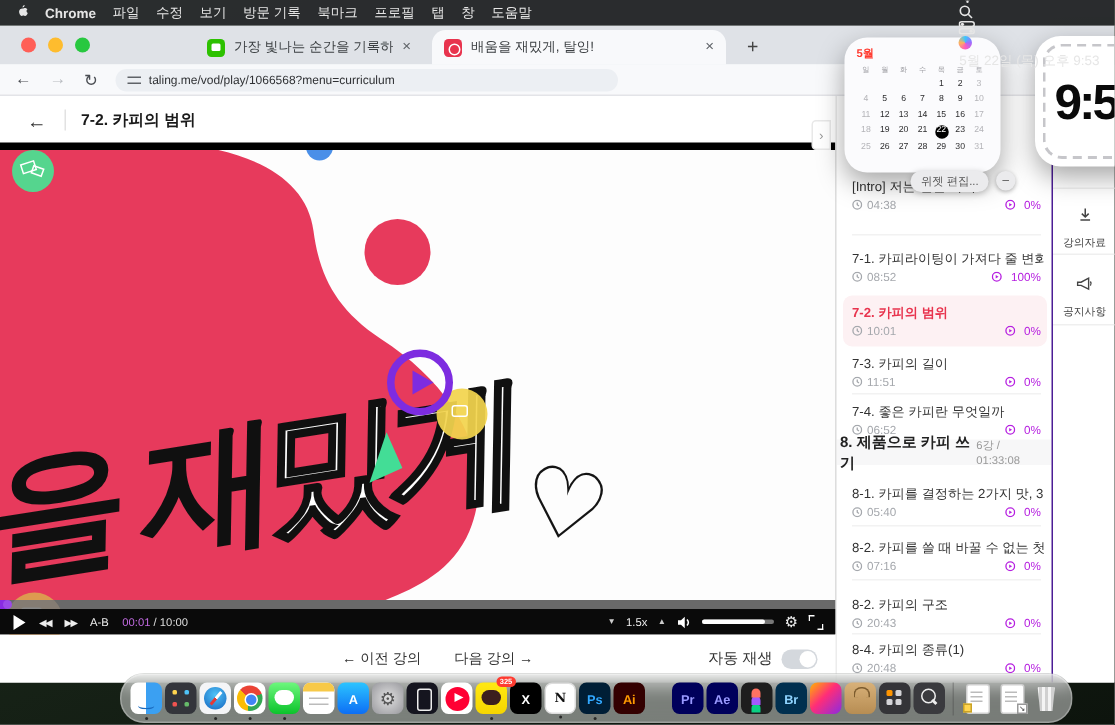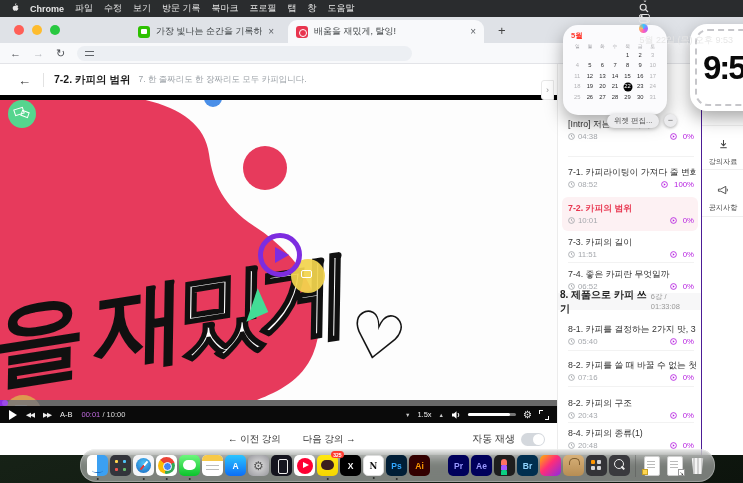--- a/index.html
+++ b/index.html
@@ -268,28 +268,28 @@
       </div>
       <div class="newtab">+</div>
     </div>
 
     <div class="toolbar">
       <span class="nav-ic">←</span>
       <span class="nav-ic dim">→</span>
       <span class="nav-ic">↻</span>
       <div class="urlchip">
         <span class="tune"></span>
+        <span class="url-text">taling.me/vod/play/1066568?menu=curriculum</span>
       </div>
     </div>
 
     <div class="phead">
       <span class="phead-back">←</span>
       <span class="phead-div"></span>
       <span class="phead-title">7-2. 카피의 범위</span>
-      <span class="phead-sub">7. 한 줄짜리도 한 장짜리도 모두 카피입니다.</span>
     </div>
     <div class="collapse">›</div>
 
     <div class="player">
       <div class="vcontent">
         <svg class="blob-svg" width="557" height="300" viewBox="0 0 557 300">
           <path d="M0 -6 H96 C158 -4 204 14 209 54 C213 84 224 106 254 126 C304 158 332 208 313 254 C299 287 266 296 242 306 L0 306 Z" fill="#e73a5c"></path>
           <circle cx="265" cy="68" r="22" fill="#e73a5c"></circle>
           <circle cx="213" cy="-2" r="9" fill="#4a8fe8"></circle>
         </svg>

